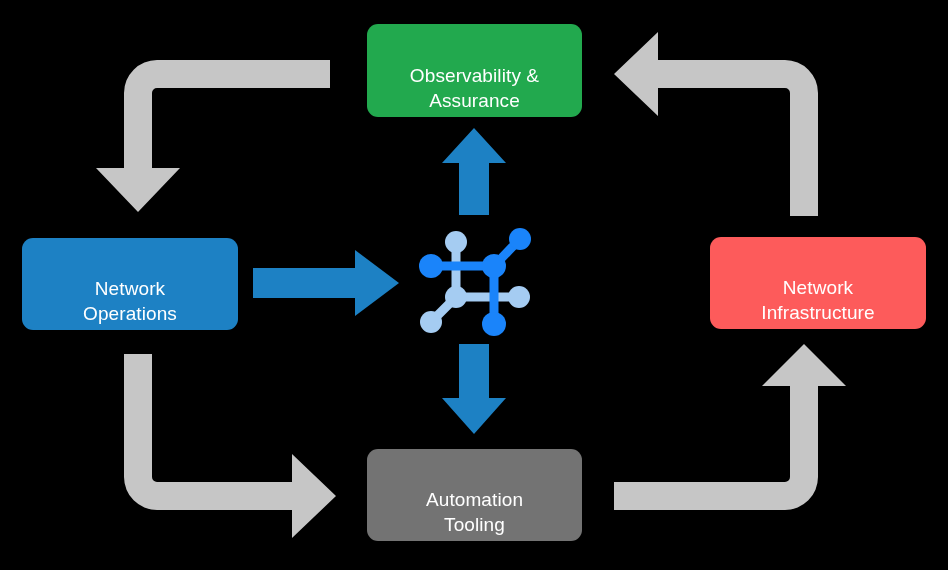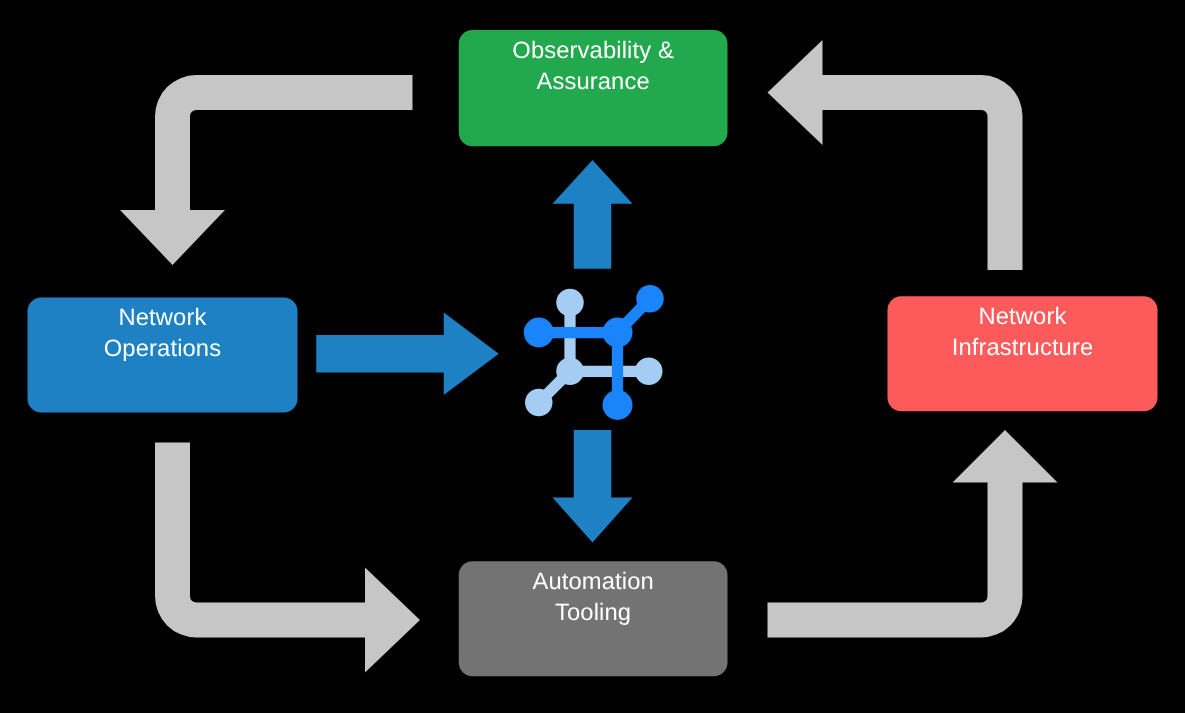--- a/index.html
+++ b/index.html
@@ -12,21 +12,21 @@
     width: 948px;
     height: 570px;
     background: #000000;
     overflow: hidden;
     font-family: "Liberation Sans", sans-serif;
   }
   .node-box {
     position: absolute;
     border-radius: 11px;
     display: flex;
-    align-items: flex-start;
+    align-items: flex-end;
     justify-content: center;
     text-align: center;
     color: #ffffff;
     font-size: 19px;
     line-height: 1.32;
     font-weight: 400;
     letter-spacing: 0.1px;
     box-sizing: border-box;
     padding: 4px 10px;
     white-space: pre-line;

